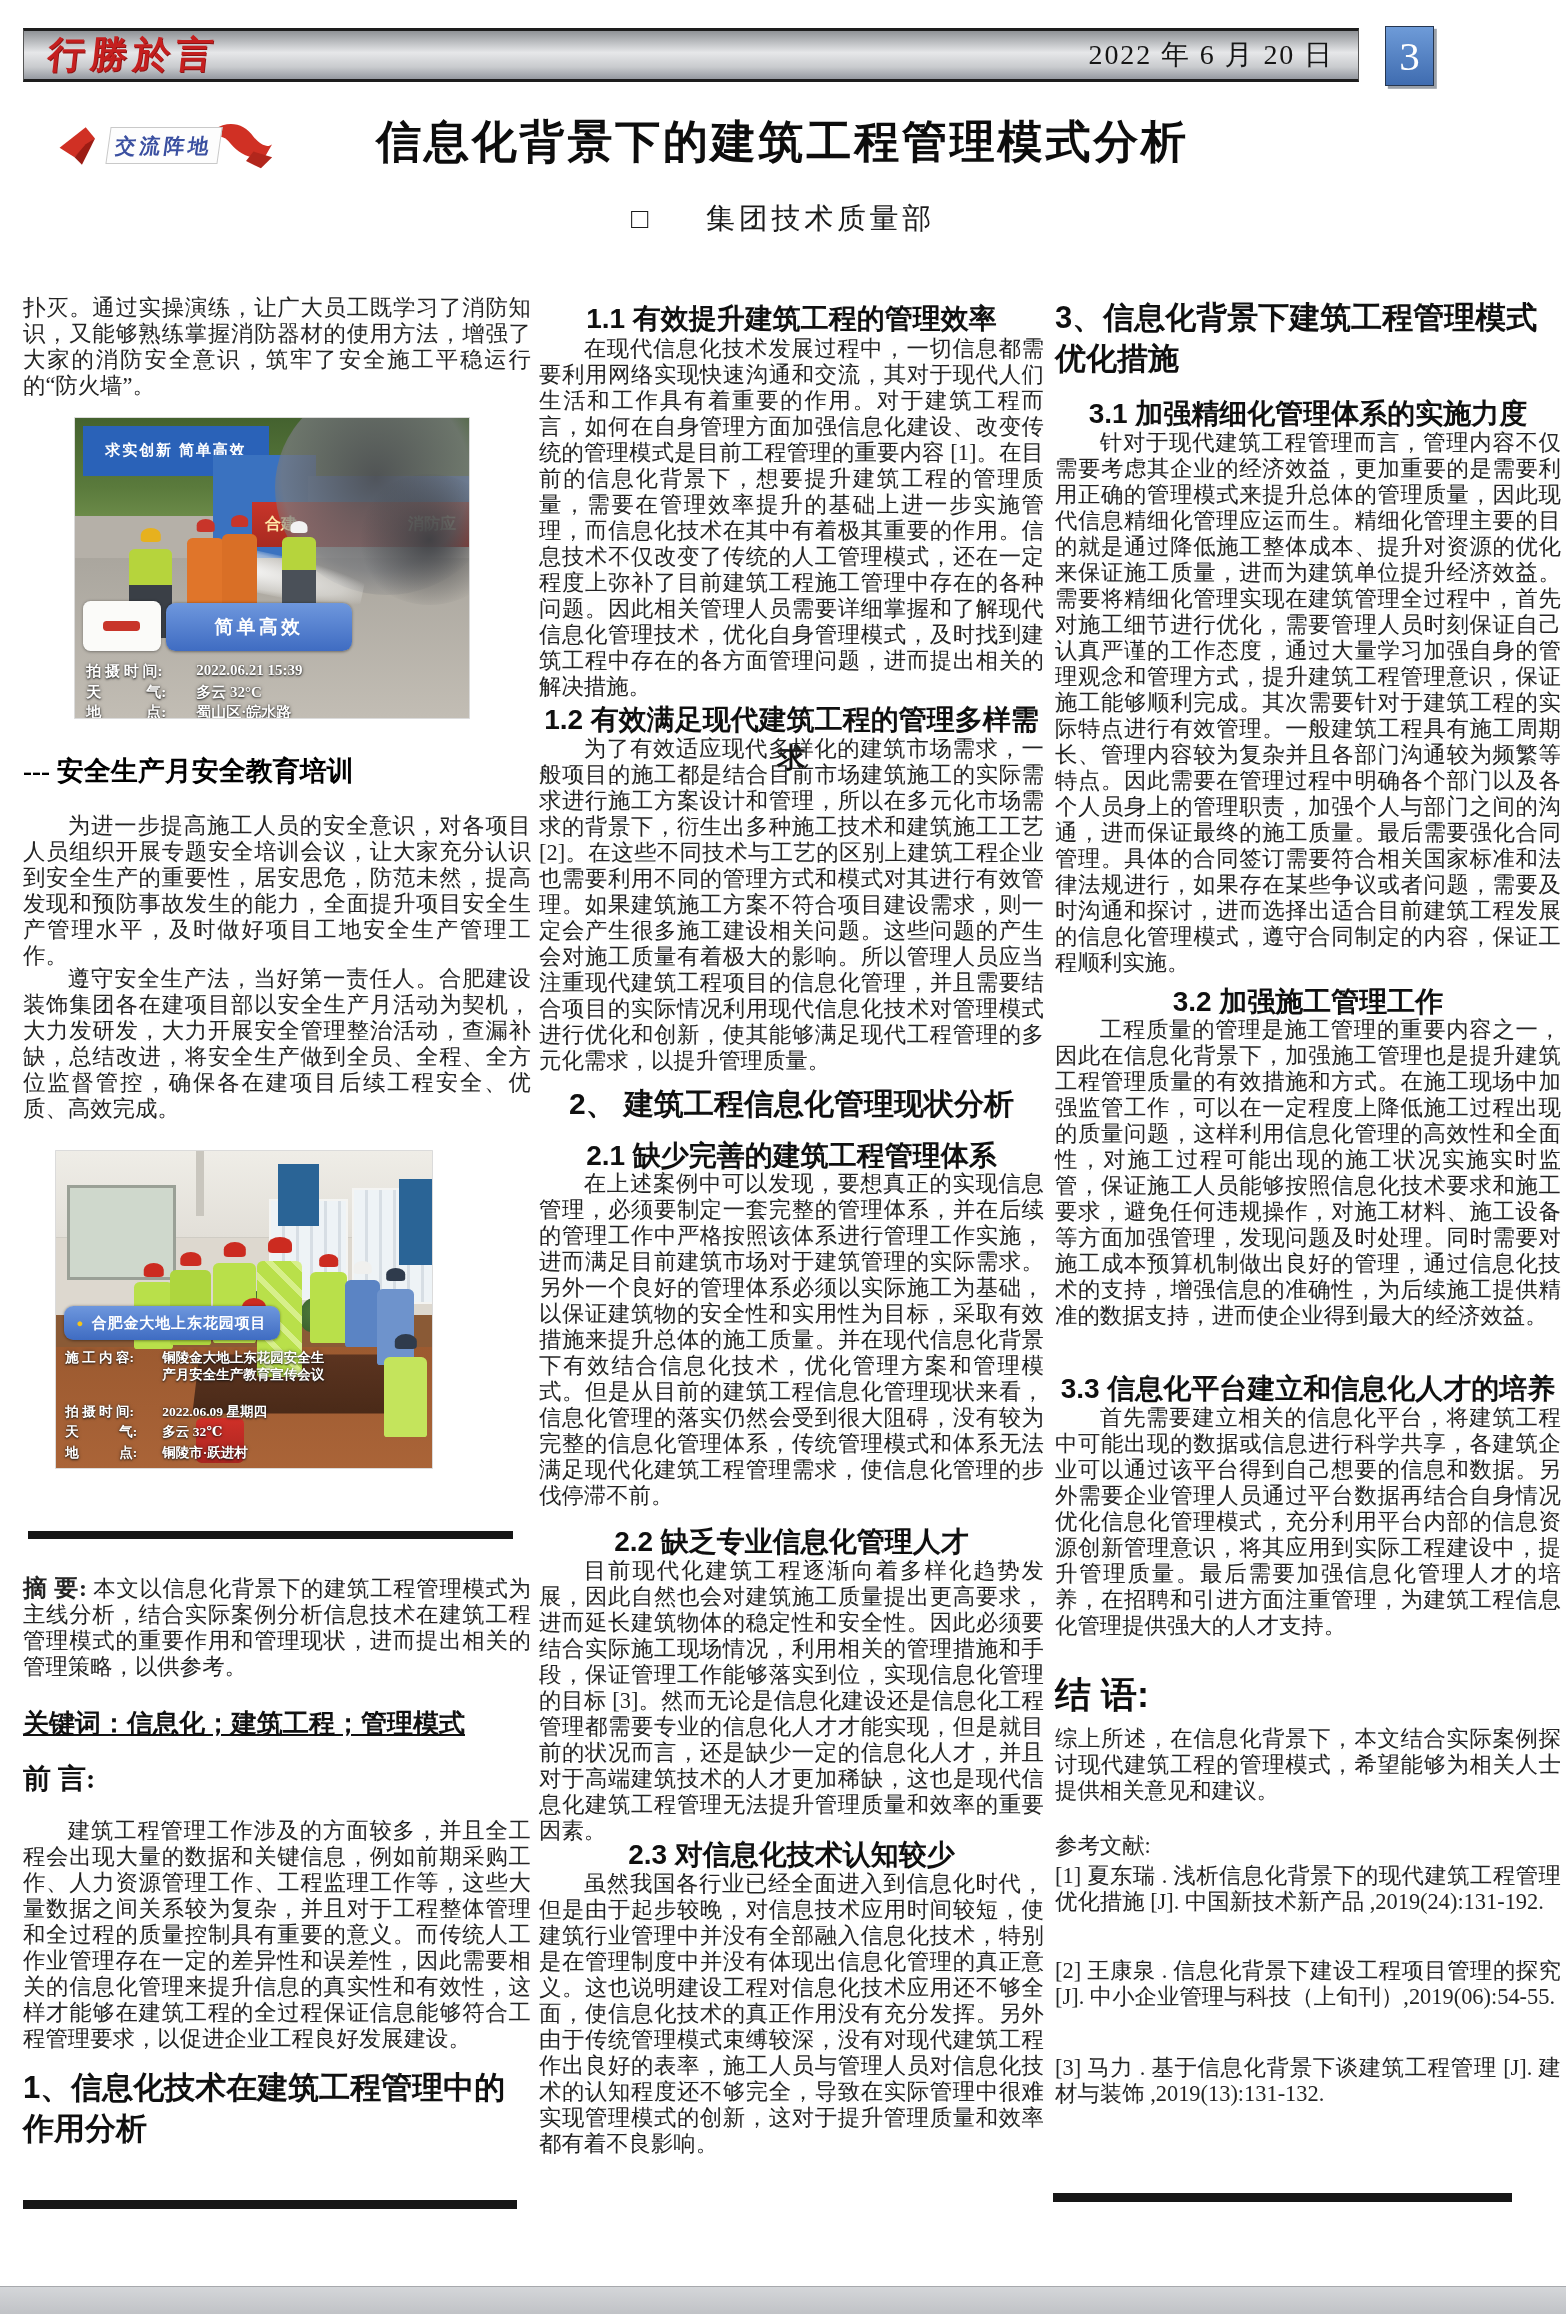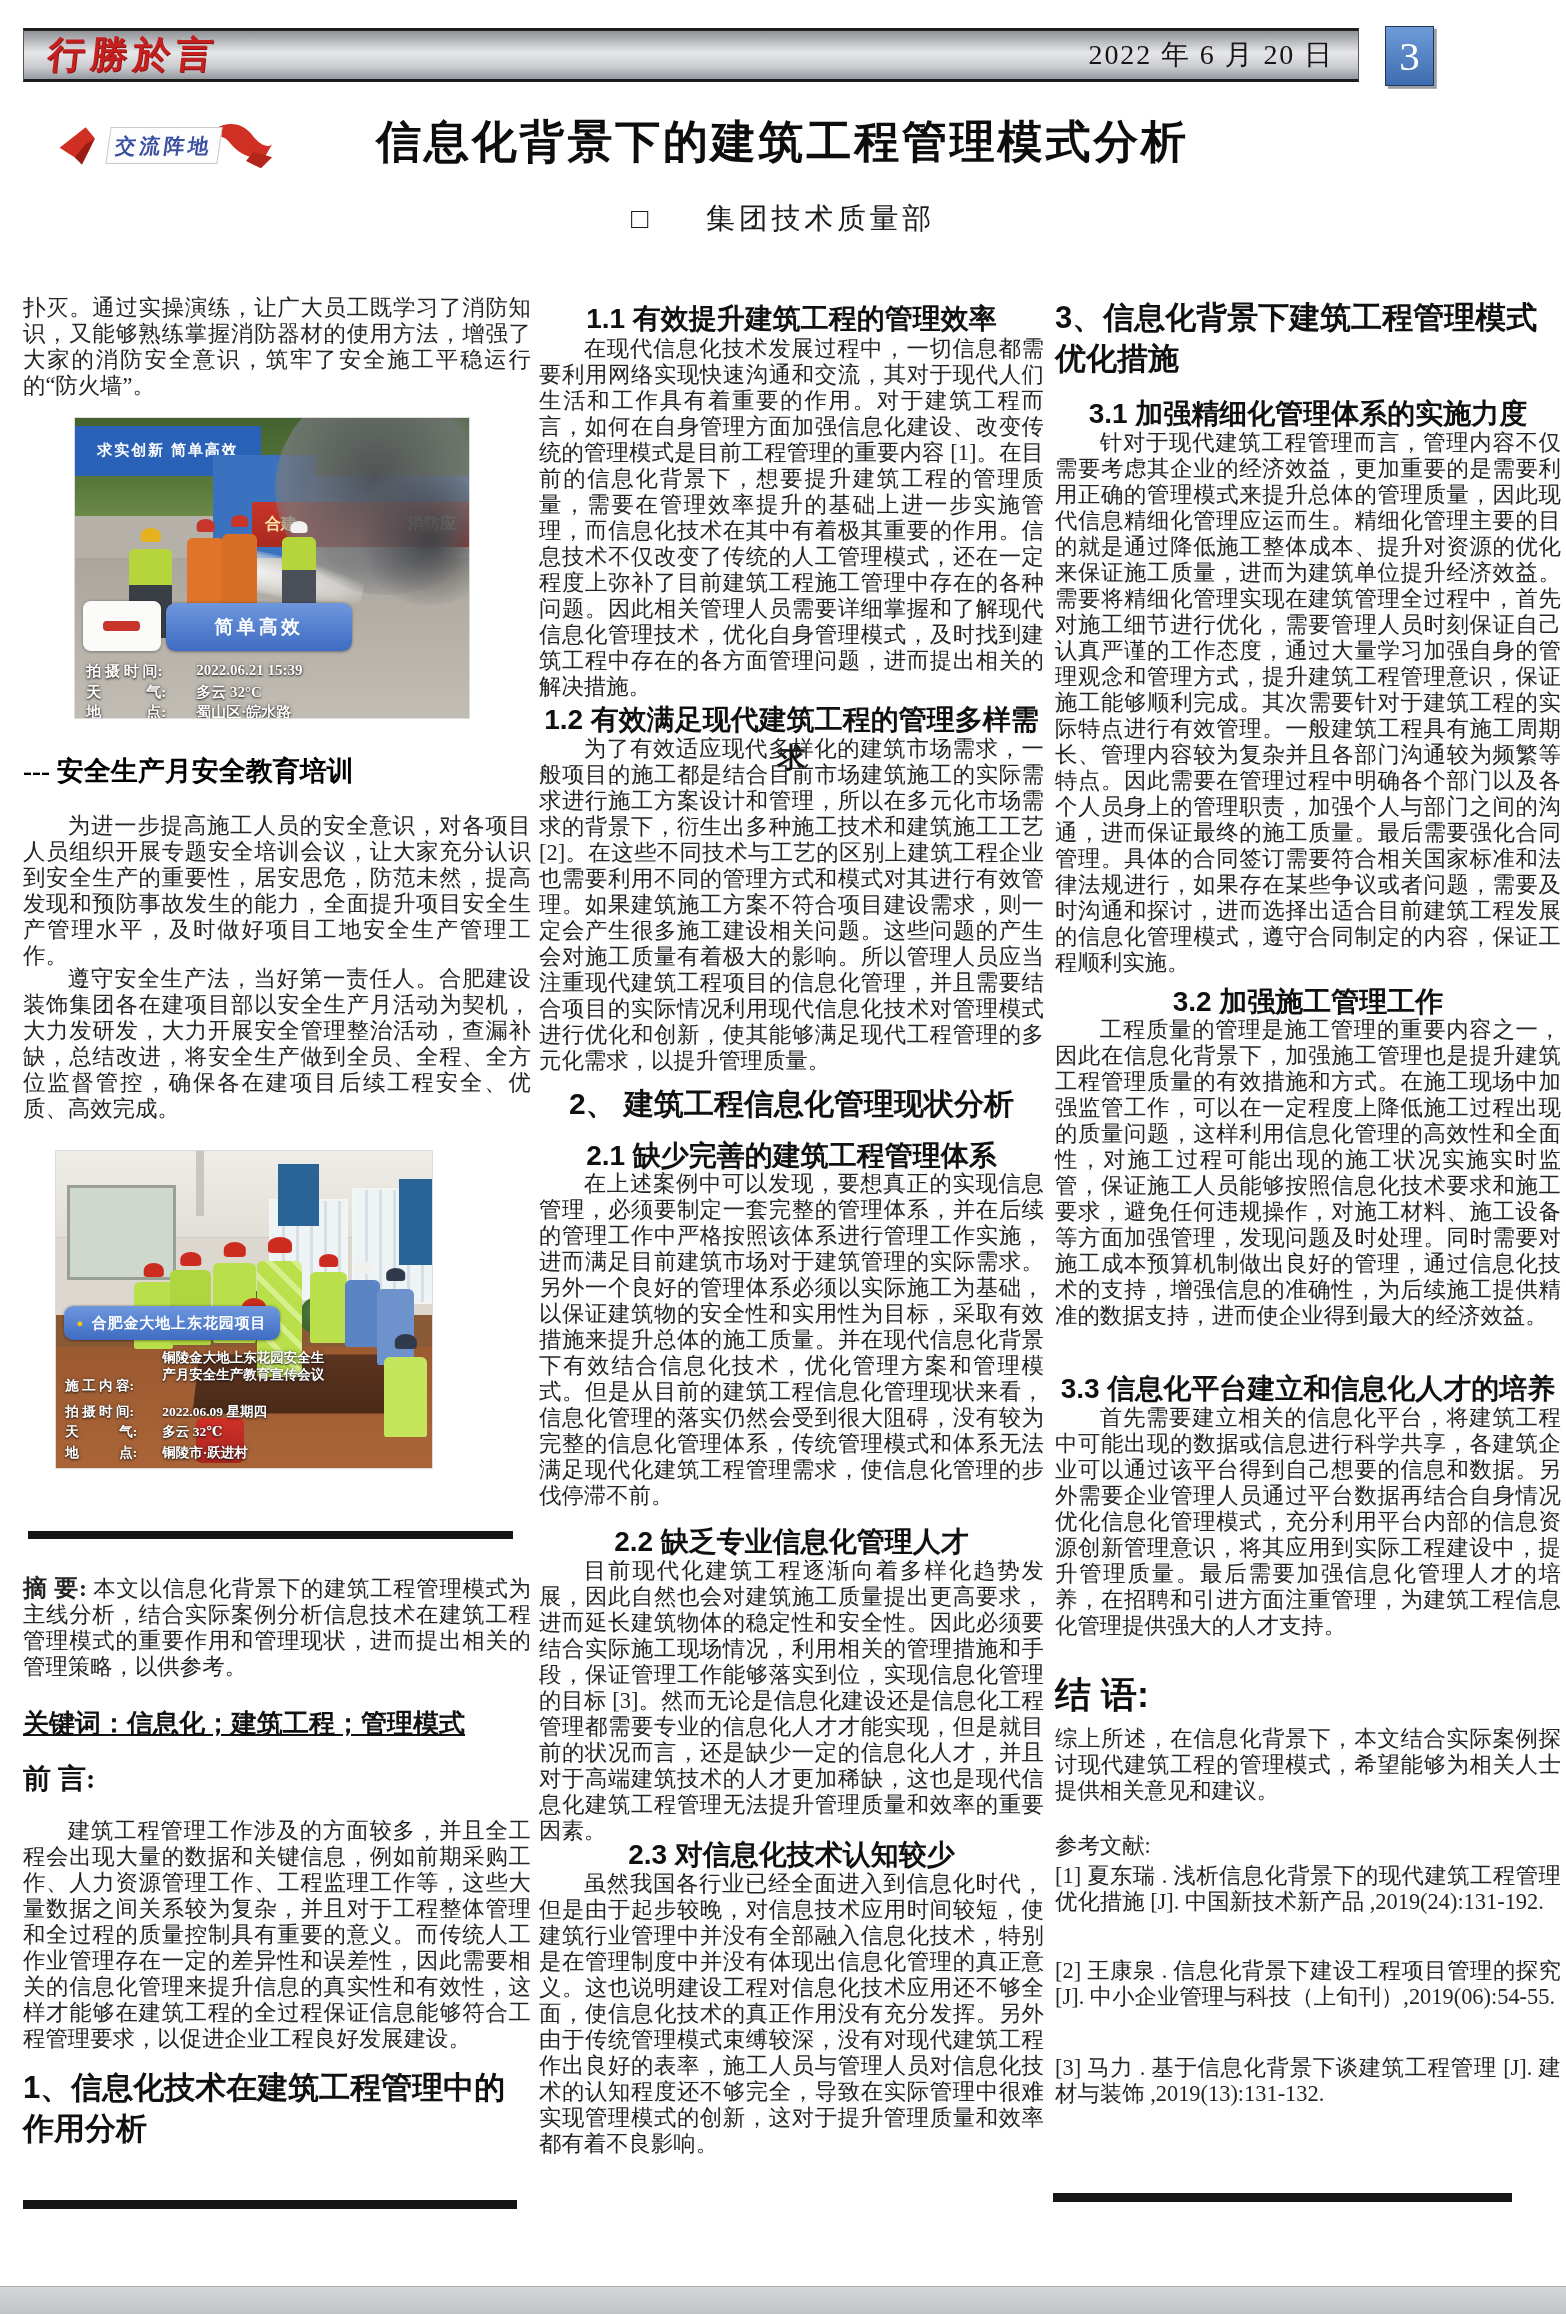--- a/index.html
+++ b/index.html
@@ -81,21 +81,21 @@
   <div class="abs subtitle">
     <span>□</span>
     <span style="display:inline-block;width:32px;"></span>
     <span>集团技术质量部</span>
   </div>
 
   <div class="abs body-text" style="left:23px;top:295px;width:508px;">扑灭。通过实操演练，让广大员工既学习了消防知识，又能够熟练掌握消防器材的使用方法，增强了大家的消防安全意识，筑牢了安全施工平稳运行的“防火墙”。</div>
 
   <div class="abs photo" style="left:75px;top:418px;width:394px;height:300px;background:#b5b0a8;">
     <div class="abs" style="left:0;top:0;width:394px;height:98px;background:linear-gradient(180deg,#44622f,#5a7a3c 70%,#6b8a48);"></div>
-    <div class="abs" style="left:0;top:7.5px;width:186px;height:50px;background:#2a62b8;display:flex;align-items:center;justify-content:center;">
+    <div class="abs" style="left:8px;top:7.5px;width:186px;height:50px;background:#2a62b8;display:flex;align-items:center;justify-content:center;">
       <span style="color:#fff;font-weight:bold;font-size:15px;letter-spacing:1.9px;font-family:'Liberation Sans',sans-serif;">求实创新 简单高效</span>
     </div>
     <div class="abs" style="left:138px;top:37px;width:103px;height:107px;background:#3a72c0;"></div>
     <div class="abs" style="left:233px;top:58px;width:161px;height:56px;background:#4a7ec8;"></div>
     <div class="abs" style="left:177px;top:84px;width:217px;height:45px;background:linear-gradient(180deg,#c8352a,#a82a20);display:flex;align-items:center;justify-content:space-between;padding:0 13px;box-sizing:border-box;">
       <span style="color:#ffe9a8;font-weight:bold;font-size:16px;">合建</span>
       <span style="color:#ffe9a8;font-weight:bold;font-size:16px;">消防应</span>
     </div>
     <div class="abs" style="left:0;top:140px;width:394px;height:160px;background:linear-gradient(180deg,#aaa69e,#c2bdb4);"></div>
     <div class="smoke" style="left:200px;top:-37px;width:224px;height:214px;background:radial-gradient(circle at 45% 45%, rgba(80,82,86,.95), rgba(120,122,126,.75) 55%, rgba(150,152,156,0) 75%);"></div>
@@ -190,21 +190,21 @@
       <span class="helmet" style="width:22.4px;height:15px;background:#2f3b4c;"></span>
       <span class="vest" style="height:80px;background:#c4e45c;"></span>
       </div>
     <div class="abs" style="left:186px;top:147px;width:24px;height:18.6px;background:#cc2b20;border-radius:50% 50% 30% 30%;"></div>
     <div class="abs" style="left:140px;top:267px;width:48px;height:45px;background:linear-gradient(180deg,#d03028,#a82520);border-radius:5.6px;"></div>
     <div class="banner-blue" style="left:7.5px;top:155px;width:216px;height:34px;font-size:15px;letter-spacing:0.9px;">
       <span style="color:#f5c518;margin-right:7.5px;font-size:11.2px;">●</span>
       <span>合肥金大地上东花园项目</span>
     </div>
     <div class="ph-row" style="left:9.3px;top:198px;font-size:13.5px;width:280px;">
-      <span class="lab" style="width:97px;margin-top:28px;">施 工 内 容:</span>
+      <span class="lab" style="width:97px;">施 工 内 容:</span>
       <span class="val" style="width:173px;line-height:17px;">铜陵金大地上东花园安全生产月安全生产教育宣传会议</span>
     </div>
     <div class="ph-row" style="left:9.3px;top:252px;font-size:13.5px;">
       <span class="lab" style="width:97px;">拍 摄 时 间:</span>
       <span class="val">2022.06.09 星期四</span>
     </div>
     <div class="ph-row" style="left:9.3px;top:272px;font-size:13.5px;">
       <span class="lab" style="width:97px;">天　　　气:</span>
       <span class="val">多云 32℃</span>
     </div>

